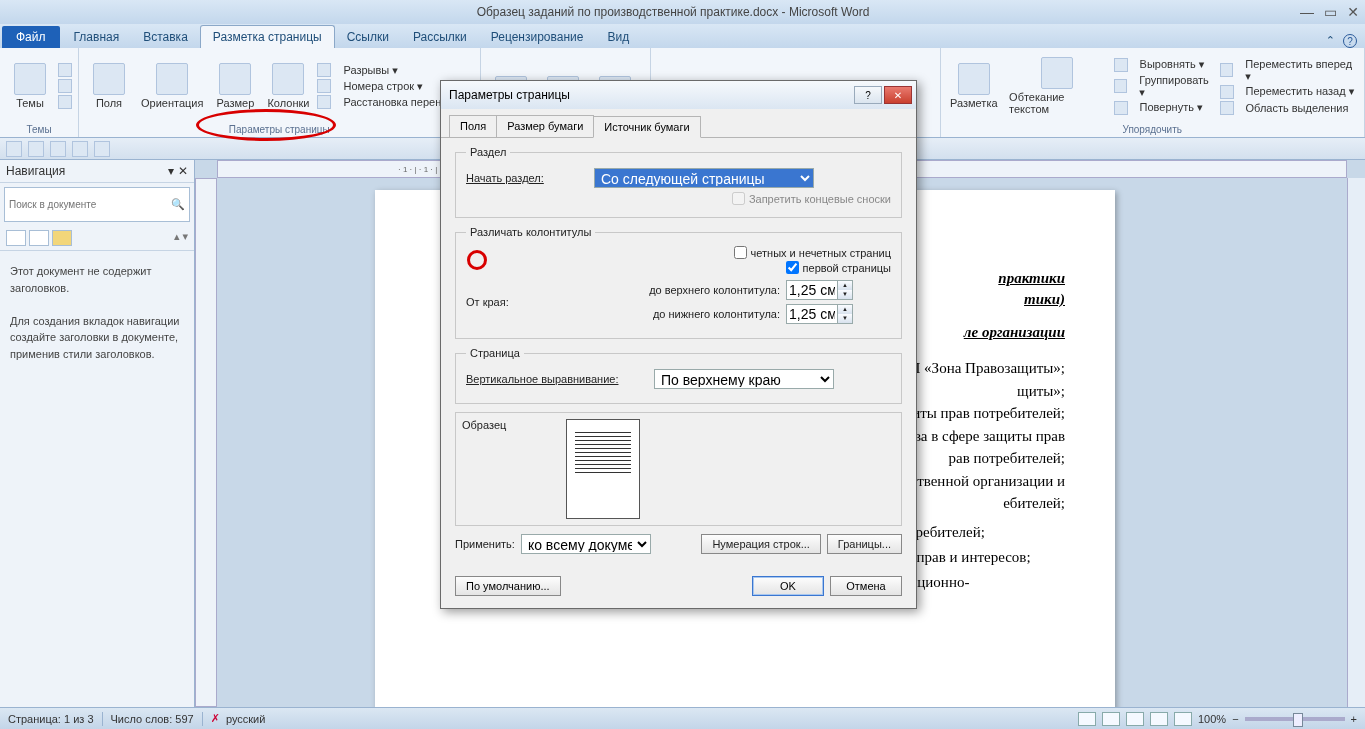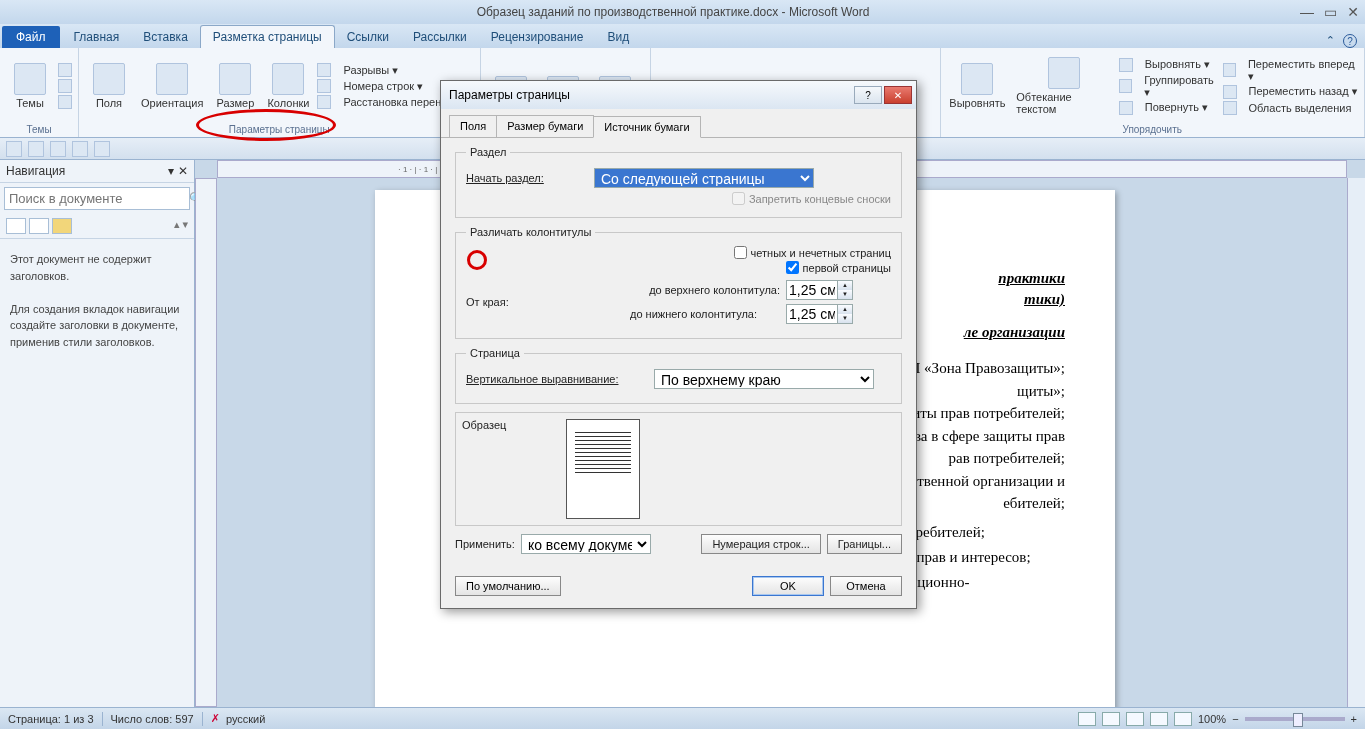--- a/index.html
+++ b/index.html
@@ -30,21 +30,21 @@
 
 
 .qat { height: 22px; background: linear-gradient(#e6eef7,#d3e0ee); border-bottom: 1px solid #9ab3d0; display: flex; align-items: center; padding-left: 6px; gap: 6px; }
 .qat .qi { width: 16px; height: 16px; background: #dce7f3; border: 1px solid #b0c4de; }
 
 
 .main { position: absolute; top: 160px; left: 0; right: 0; bottom: 22px; display: flex; }
 .nav-pane { width: 195px; background: #eef3f9; border-right: 1px solid #9ab3d0; display: flex; flex-direction: column; }
 .nav-head { display: flex; justify-content: space-between; padding: 4px 6px; font-size: 12px; color: #333; border-bottom: 1px solid #c6d4e4; }
 .nav-search { margin: 4px; display: flex; border: 1px solid #a8bed6; background: #fff; }
-.nav-search input { flex: 1; border: none; padding: 3px 4px; font-size: 13px; outline: none; }
+.nav-search input { flex: 1; border: none; padding: 11px 4px; font-size: 10px; outline: none; }
 .nav-search .si { width: 22px; display: flex; align-items: center; justify-content: center; color: #2a5a9a; }
 .nav-tools { display: flex; gap: 3px; padding: 4px 6px; border-bottom: 1px solid #c6d4e4; }
 .nav-tools .nt { width: 20px; height: 16px; border: 1px solid #a8bed6; background: #fff; }
 .nav-msg { padding: 12px 10px; font-size: 11px; color: #444; line-height: 1.5; }
 
 .doc-area { flex: 1; background: #c8d8e8; position: relative; overflow: hidden; }
 .ruler-h { position: absolute; top: 0; left: 22px; right: 18px; height: 18px; background: #eef3f9; border: 1px solid #aac; font-size: 8px; color: #666; display:flex; align-items:center; padding-left:180px; gap:36px;}
 .ruler-h span{white-space:nowrap}
 .ruler-v { position: absolute; top: 18px; left: 0; width: 22px; bottom: 0; background: #eef3f9; border: 1px solid #aac; }
 .page { position: absolute; top: 30px; left: 180px; width: 740px; height: 900px; background: #fff; box-shadow: 2px 2px 6px rgba(0,0,0,.3); padding: 80px 50px; }
@@ -211,21 +211,21 @@
         <span>Интервал</span>
       </div>
     </div>
     <div class="group-label"></div>
   </div>
 
   <div class="group" style="flex:1">
     <div class="g-body">
       <div class="big-btn">
           <div class="ico"></div>
-          <span>Выровнять</span>
+          <span>Разметка</span>
         </div>
       <div class="big-btn">
           <div class="ico"></div>
           <span>Обтекание текстом</span>
         </div>
       <div class="sm-list">
         <div class="row">
             <div class="sm-ico"></div>
             <span>Выровнять ▾</span>
           </div>
@@ -382,38 +382,38 @@
             <span style="width:150px;text-align:right">до верхнего колонтитула:</span>
             <div class="spin-wrap">
                 <input type="text" class="spin" value="1,25 см" style="">
                 <div class="spin-btns">
                   <span>▲</span>
                   <span>▼</span>
                 </div>
               </div>
           </div>
           <div style="display:flex;align-items:center;gap:6px">
-            <span style="width:150px;">до нижнего колонтитула:</span>
+            <span style="width:150px;text-align:right">до нижнего колонтитула:</span>
             <div class="spin-wrap">
                 <input type="text" class="spin" value="1,25 см" style="">
                 <div class="spin-btns">
                   <span>▲</span>
                   <span>▼</span>
                 </div>
               </div>
           </div>
         </div>
       </div>
     </fieldset>
 
     <fieldset>
       <legend>Страница</legend>
       <div class="frow">
         <label style="min-width:180px;text-decoration:underline">Вертикальное выравнивание:</label>
-        <select style="width:220px"><option>По верхнему краю</option></select>
+        <select style="width:180px"><option>По верхнему краю</option></select>
       </div>
     </fieldset>
 
     <div class="sample">
       <span class="sample-lbl">Образец</span>
       <div class="preview">
         <div></div>
           <div></div>
           <div></div>
           <div></div>

